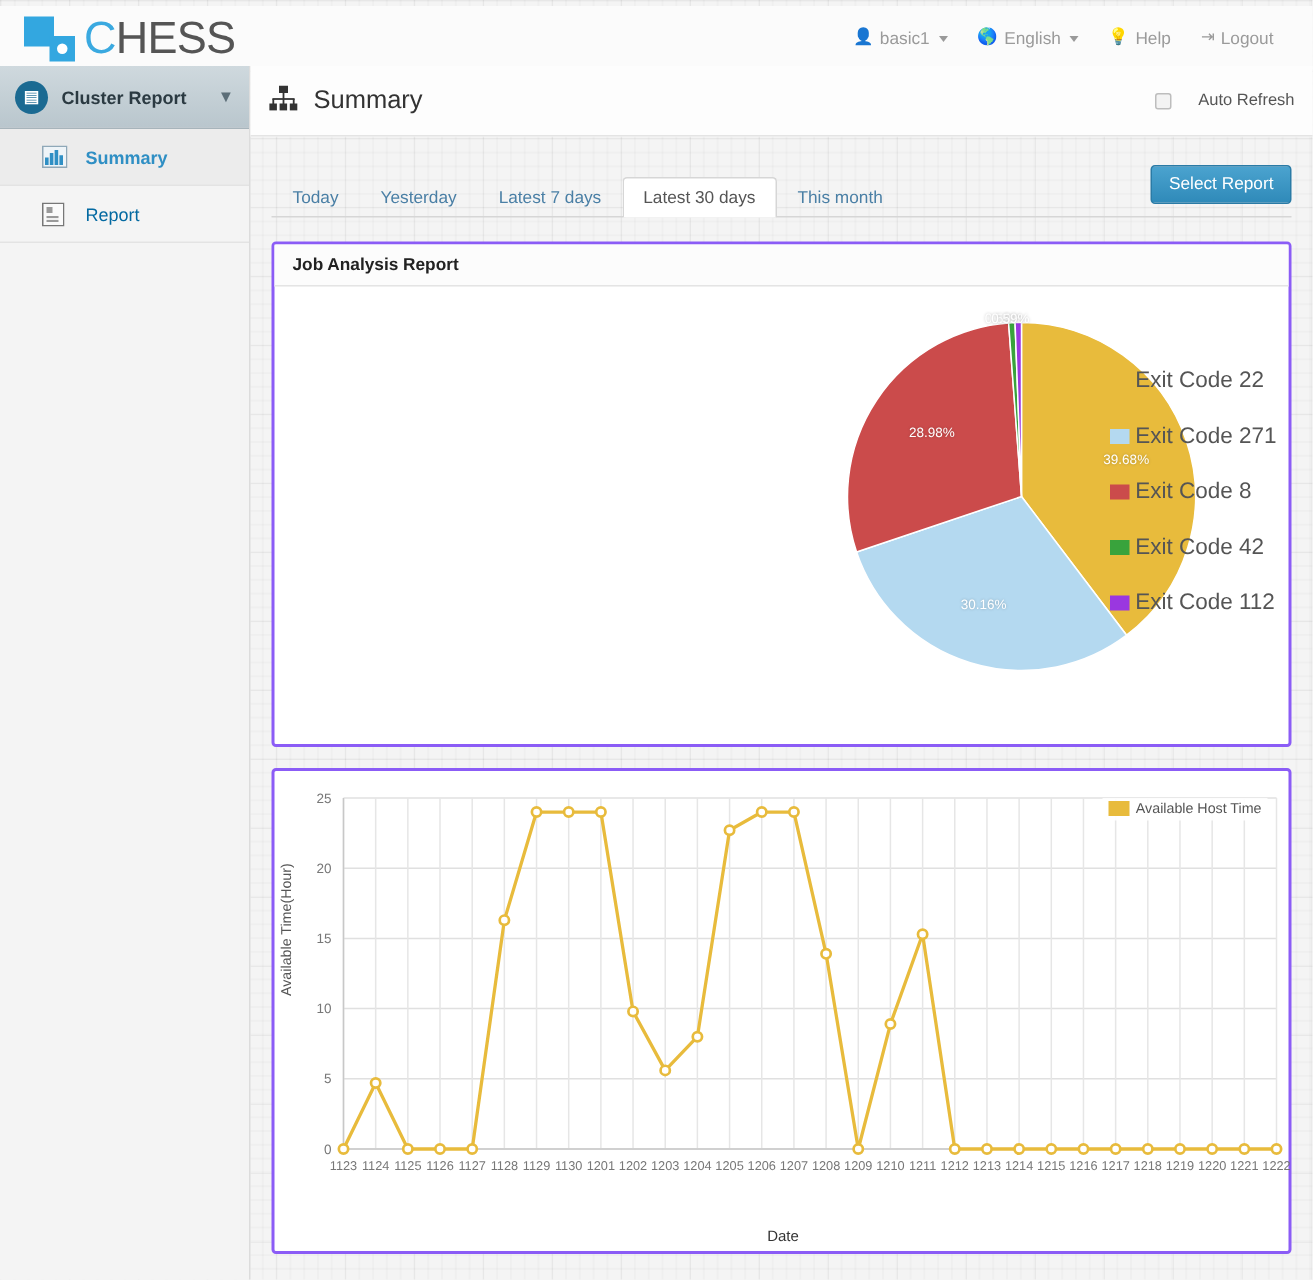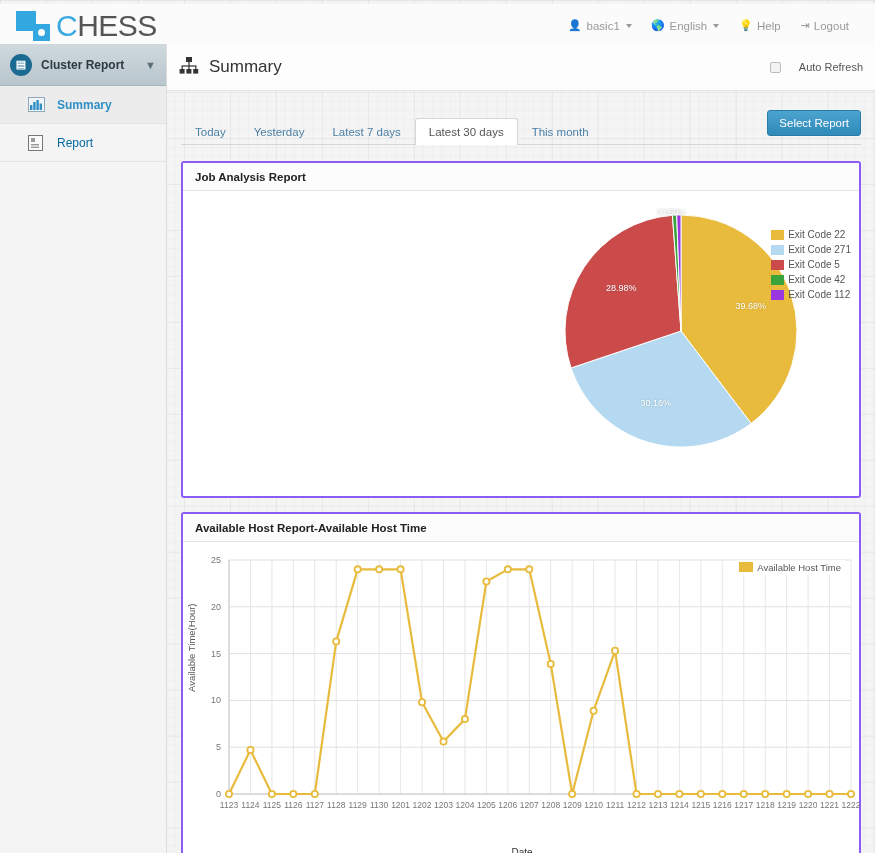--- a/index.html
+++ b/index.html
@@ -140,21 +140,21 @@
   }
   .panel-body { position: relative; }
   #pie-panel .panel-body { height: 305px; }
   #line-panel .panel-body { height: 320px; }
 
   
   .pie-legend {
     position: absolute; right: 8px; top: 38px;
     display: flex; flex-direction: column; gap: 4px;
   }
-  .lg-row { display: flex; align-items: center; font-size: 10px; color: #555; }
+  .lg-row { display: flex; align-items: center; font-size: 15px; color: #555; margin-top: 16px; }
   .lg-sw { width: 13px; height: 10px; margin-right: 4px; flex: none; }
 
   
   .pie-lbl {
     position: absolute; color: #fff; font-size: 9px;
     text-shadow: 0 0 2px rgba(0,0,0,0.25); white-space: nowrap;
   }
 
   
   .lc-legend {
@@ -291,21 +291,21 @@
         <div class="lg-row">
           <span class="lg-sw" style="background:#e8bb3c"></span>
           <span>Exit Code 22</span>
         </div>
         <div class="lg-row">
           <span class="lg-sw" style="background:#b4d9f0"></span>
           <span>Exit Code 271</span>
         </div>
         <div class="lg-row">
           <span class="lg-sw" style="background:#cb4b4b"></span>
-          <span>Exit Code 5</span>
+          <span>Exit Code 8</span>
         </div>
         <div class="lg-row">
           <span class="lg-sw" style="background:#39a33c"></span>
           <span>Exit Code 42</span>
         </div>
         <div class="lg-row">
           <span class="lg-sw" style="background:#9a37e0"></span>
           <span>Exit Code 112</span>
         </div>
       </div>
@@ -313,21 +313,20 @@
           <div class="pie-lbl" style="left: 552.571px; top: 109.611px;">39.68%</div>
           <div class="pie-lbl" style="left: 457.442px; top: 207.161px;">30.16%</div>
           <div class="pie-lbl" style="left: 423px; top: 91.6457px;">28.98%</div>
           <div class="pie-lbl" style="left: 473.424px; top: 15.8629px;">0.59%</div>
           <div class="pie-lbl" style="left: 477.807px; top: 15.7003px;">0.59%</div>
         </div>
     </div>
   </div>
 
   <div class="panel" id="line-panel">
-    <div class="panel-head">Available Host Report-Available Host Time</div>
     <div class="panel-body">
       <div class="axis-y-title">Available Time(Hour)</div>
       <svg id="line-svg" width="678" height="300" viewBox="0 0 678 300">
           <line x1="46" y1="252" x2="668" y2="252" stroke="#e0e0e0" stroke-width="1"></line>
           <text x="38" y="255" text-anchor="end" class="ytick-lbl">0</text>
           <line x1="46" y1="205.2" x2="668" y2="205.2" stroke="#e0e0e0" stroke-width="1"></line>
           <text x="38" y="208.2" text-anchor="end" class="ytick-lbl">5</text>
           <line x1="46" y1="158.39999999999998" x2="668" y2="158.39999999999998" stroke="#e0e0e0" stroke-width="1"></line>
           <text x="38" y="161.39999999999998" text-anchor="end" class="ytick-lbl">10</text>
           <line x1="46" y1="111.6" x2="668" y2="111.6" stroke="#e0e0e0" stroke-width="1"></line>

